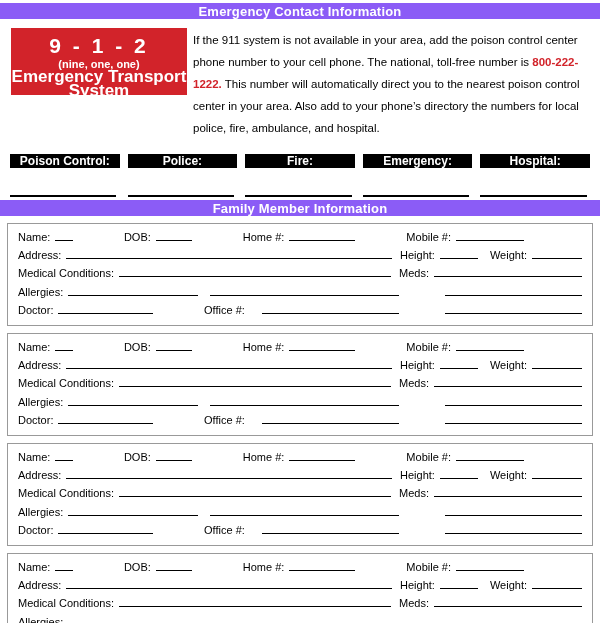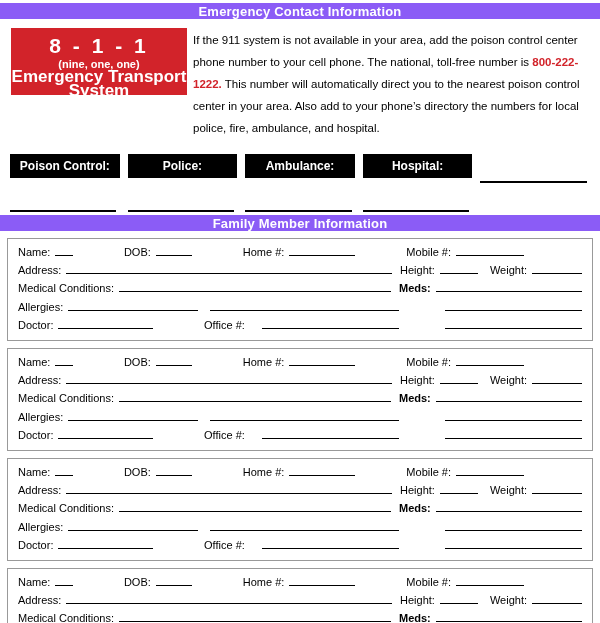--- a/index.html
+++ b/index.html
@@ -29,21 +29,21 @@
     margin-left:6px; width:404px; font-size:11.5px; line-height:22px;
     padding-top:1px;
   }
   .phone-red { color:#d2232a; font-weight:bold; }
   
   .contacts {
     margin:15px 10px 0 10px;
     display:grid; grid-template-columns:repeat(5,1fr); column-gap:8px;
   }
   .contact-box {
-    background:#000; color:#fff; height:24px;
+    background:#000; color:#fff; height:14px;
     display:flex; align-items:center; justify-content:center;
     font-size:12px; font-weight:bold;
   }
   .contact-line {
     margin-top:27px; height:0;
     border-bottom:2px solid #000; width:97%;
   }
   
   .members { margin:7px 7px 0 7px; }
   .member {
@@ -59,45 +59,46 @@
     border-bottom:1.5px solid #000; height:11px;
     flex:0 0 auto; display:inline-block;
   }
   .grow { flex:1 1 auto; }
   .gap8  { margin-left:8px; }
   .gap10 { margin-left:10px;padding-left:41px; }
   .gap12 { margin-left:12px; }
   .row1 { padding-right:58px; }
   .w36 { width:36px; } .w38 { width:38px; } .w50 { width:50px; }
   .w66 { width:66px; } .w68 { width:68px; }
-  .right-fixed { flex:0 0 183px; display:flex; align-items:baseline; margin-left:8px;font-weight:bold; }
+  .right-fixed { flex:0 0 183px; display:flex; align-items:baseline; margin-left:8px; }
   .right-line { flex:0 0 137px; margin-left:46px; }
   .mid-line { flex:1.45 1 auto; margin-left:12px; }
   .alg-line { flex:1 1 auto; }
 </style>
 </head>
 <body>
 
 <div class="section-bar">
   <span>Emergency Contact Information</span>
 </div>
 
 <div class="intro-row">
   <div class="badge-911">
-    <div class="badge-number">8 - 1 - 1</div>
+    <div class="badge-number">9 - 1 - 2</div>
     <div class="badge-subtitle">(nine, one, one)</div>
     <div class="badge-caption">Emergency Transport System</div>
   </div>
   <div class="intro-text"><span>If the 911 system is not available in your area, add the poison control center phone number to your cell phone. The national, toll-free number is </span><span class="phone-red">800-222-1222.</span><span> This number will automatically direct you to the nearest poison control center in your area. Also add to your phone’s directory the numbers for local police, fire, ambulance, and hospital.</span></div>
 </div>
 
 <div class="contacts">
   <div class="contact-box">Poison Control:</div>
   <div class="contact-box">Police:</div>
-  <div class="contact-box">Ambulance:</div>
+  <div class="contact-box">Fire:</div>
+  <div class="contact-box">Emergency:</div>
   <div class="contact-box">Hospital:</div>
   <div class="contact-line"></div>
   <div class="contact-line"></div>
   <div class="contact-line"></div>
   <div class="contact-line"></div>
   <div class="contact-line"></div>
 </div>
 
 <div class="section-bar family-bar">
   <span>Family Member Information</span>

